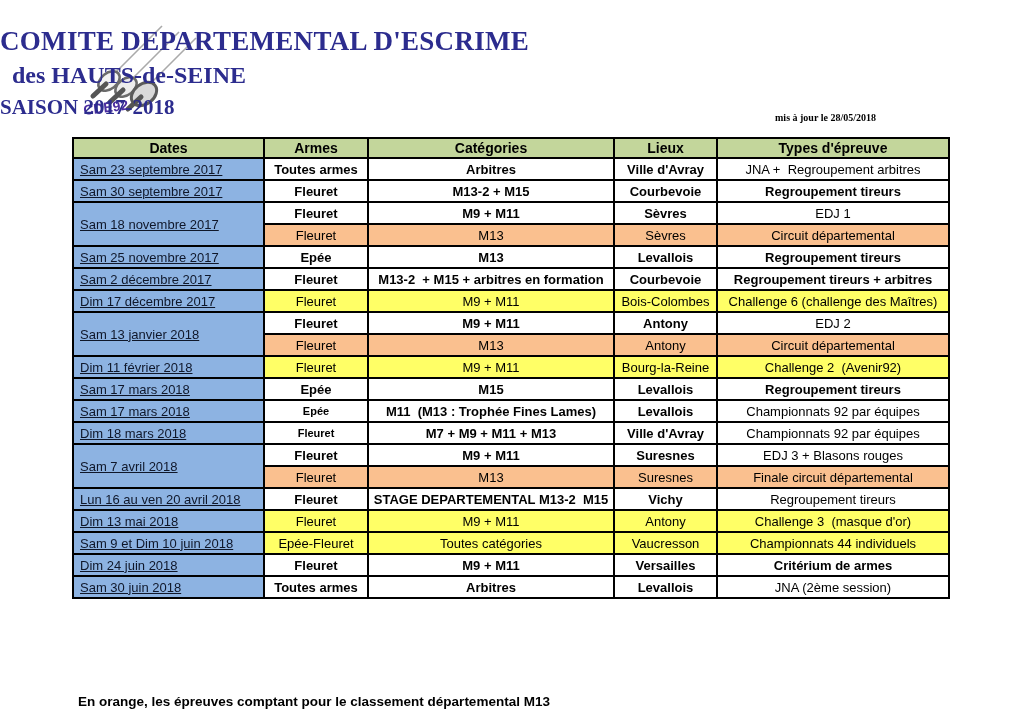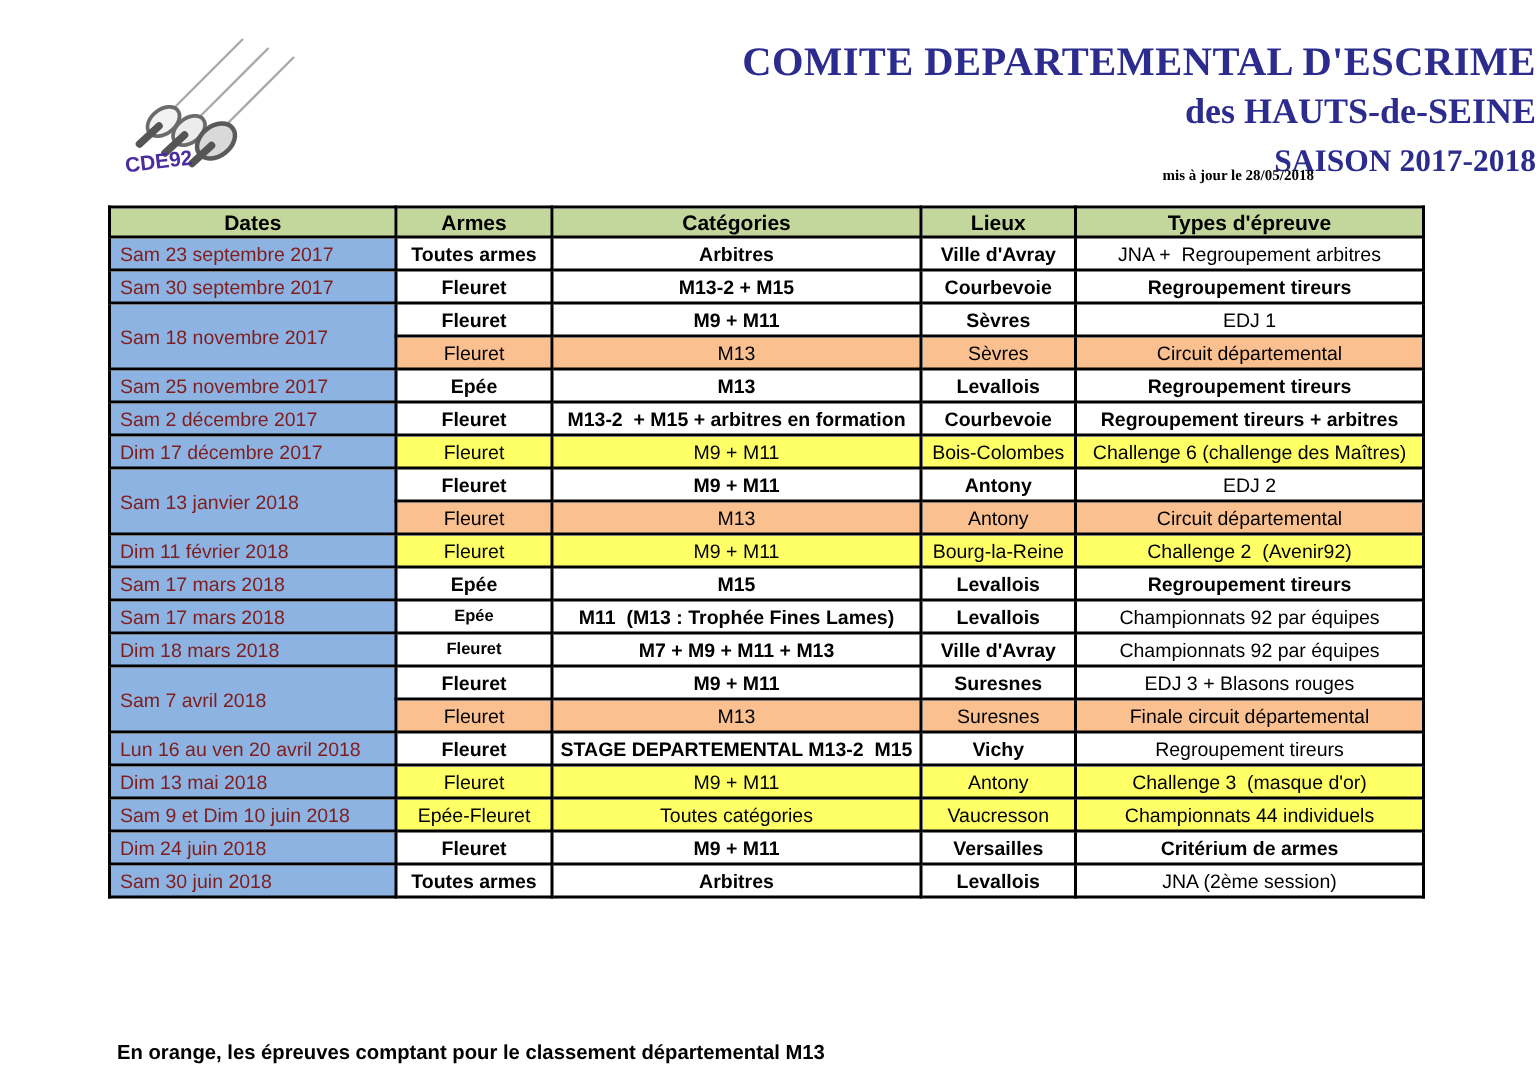--- a/index.html
+++ b/index.html
@@ -8,38 +8,38 @@
     --orange-bg:#fac08f;
     --yellow-bg:#ffff66;
     --title-color:#2c2c8e;
   }
   *{box-sizing:border-box;}
   body{margin:0;background:#ffffff;font-family:"Liberation Sans",sans-serif;}
   .page{position:relative;width:1024px;height:724px;background:#ffffff;overflow:hidden;}
 
   .logo{position:absolute;left:78px;top:20px;width:135px;height:105px;}
 
-  .title-block{position:absolute;top:26px;left:0;width:100%;text-align:right;
+  .title-block{position:absolute;top:26px;left:0;width:100%;text-align:left;
     font-family:"Liberation Serif",serif;font-weight:bold;color:var(--title-color);}
   .title-line1{font-size:27px;letter-spacing:.3px;}
   .title-line2{font-size:24px;margin-top:5px;padding-left:12px;}
   .title-line3{font-size:21px;margin-top:6px;}
 
   .updated{position:absolute;top:112px;left:738px;width:175px;text-align:center;
     font-family:"Liberation Serif",serif;font-weight:bold;font-size:10px;color:#000;}
 
   table.schedule{position:absolute;top:137px;left:72px;border-collapse:collapse;
     table-layout:fixed;border:2px solid #000;}
   .schedule th,.schedule td{border:2px solid #000;overflow:hidden;}
   .schedule th{background:var(--header-bg);font-size:14px;font-weight:bold;
     height:15px;padding:1px 2px;color:#000;text-align:center;}
   .schedule td{font-size:13px;height:22px;padding:1px 3px;text-align:center;
     white-space:pre;color:#000;}
   td.date-cell{background:var(--date-bg);text-align:left;padding-left:6px;
-    color:#7f1d1d;font-weight:normal;}
+    color:#0f172a;font-weight:normal;text-decoration:underline;}
   td.bg-white{background:#ffffff;}
   td.bg-orange{background:var(--orange-bg);}
   td.bg-yellow{background:var(--yellow-bg);}
   td.bold{font-weight:bold;margin-top:46px;}
   td.small{font-size:11px;}
 
   .footnotes{position:absolute;left:78px;top:664px;font-size:13.5px;font-weight:bold;
     color:#000;white-space:pre-wrap;}
   .footnote{margin-bottom:8px;}
 </style>

